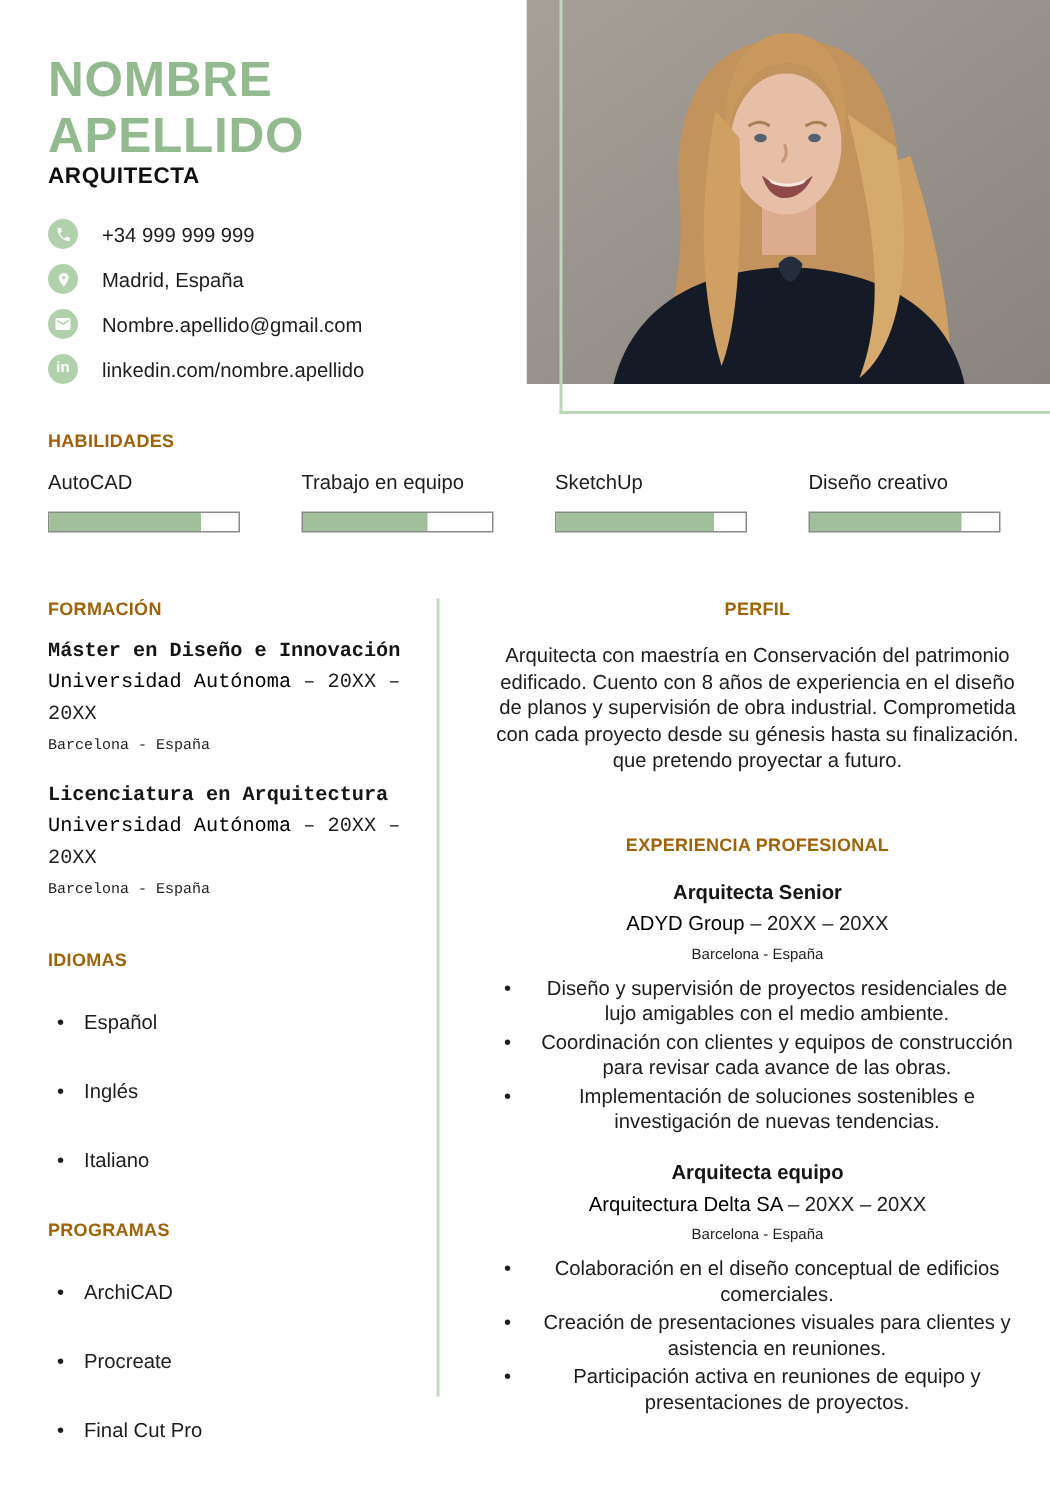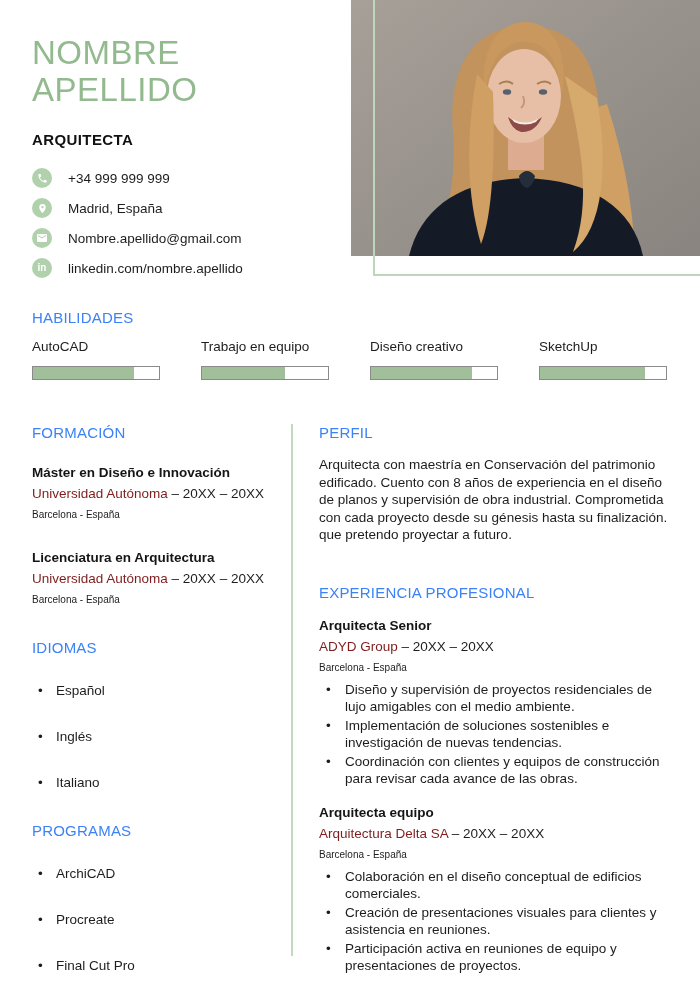--- a/index.html
+++ b/index.html
@@ -7,49 +7,49 @@
     width:700px;height:990px;background:#ffffff;position:relative;overflow:hidden;
     font-family:"Liberation Sans", sans-serif;color:#2e2e2e;
   }
   
   .photo{position:absolute;top:0;right:0;width:349px;height:256px;z-index:1;}
   .photo svg{display:block;}
   .frame-v{position:absolute;left:373px;top:0;width:2px;height:276px;background:#bed7ba;z-index:3;}
   .frame-h{position:absolute;left:373px;top:274px;width:327px;height:2px;background:#bed7ba;z-index:3;}
   
   header{padding:34px 0 0 32px;width:330px;}
-  .name{margin:0;font-size:33px;line-height:37px;font-weight:normal;color:#93ba8e;letter-spacing:.5px;}
-  .job-title{margin-top:23px;font-size:15px;font-weight:bold;color:#101010;letter-spacing:.4px;}
+  .name{margin:0;font-size:33px;line-height:37px;font-weight:bold;color:#93ba8e;letter-spacing:.5px;}
+  .job-title{margin-top:1px;font-size:15px;font-weight:bold;color:#101010;letter-spacing:.4px;}
   .contacts{margin-top:15px;}
   .contact-row{display:flex;align-items:center;height:30px;}
   .icon-circle{width:20px;height:20px;border-radius:50%;background:#b1d1ad;color:#fff;
     display:flex;align-items:center;justify-content:center;flex:0 0 20px;}
   .icon-circle svg{display:block;}
   .in-glyph{font-size:10px;font-weight:bold;color:#fff;line-height:1;}
   .contact-text{margin-left:16px;font-size:13.5px;color:#1d1d1d;}
   
   .skills{margin:26px 32px 0 32px;}
-  .section-h{font-size:15px;font-weight:normal;color:#3b82f6;letter-spacing:.2px;}
+  .section-h{font-size:12px;font-weight:bold;color:#a16207;letter-spacing:.2px;}
   .skill-grid{display:flex;gap:41px;margin-top:13px;}
   .skill{width:128px;}
   .skill-label{font-size:13.5px;margin-bottom:12px;color:#1d1d1d;}
   .bar{height:12px;border:1px solid #8a8a8a;background:#fff;}
   .bar-fill{height:100%;background:#a1bf9a;}
   
   .columns{display:flex;margin:44px 0 0 32px;height:532px;}
   .col-left{width:243px;}
   .divider{width:2px;background:#c2d9bf;margin-left:16px;}
-  .col-right{margin-left:26px;width:352px;}
+  .col-right{margin-left:36px;width:352px;text-align:center;}
   .block{margin-top:0;}
   .block + .block{margin-top:28px;}
   .col-left .section-h, .col-right .section-h{display:block;}
-  .edu-entry{margin-top:22px;}
+  .edu-entry{margin-top:12px;font-family:Liberation Mono, monospace;}
   .edu-degree{font-size:13.5px;font-weight:bold;line-height:20px;color:#151515;}
   .edu-line{font-size:13.5px;line-height:21px;color:#1d1d1d;}
-  .green-text{color:#7f1d1d;}
+  .green-text{color:#000000;}
   .edu-location{font-size:10px;line-height:22px;color:#1d1d1d;}
   ul.plain{list-style:none;margin:10px 0 0 0;padding:0;}
   ul.plain li{position:relative;padding-left:24px;font-size:13.5px;line-height:22px;color:#1d1d1d;margin-top:24px;}
   ul.plain li::before{content:"\2022";position:absolute;left:6px;}
   
   .perfil-text{margin:15px 0 0 0;font-size:13.5px;line-height:17.5px;color:#1d1d1d;}
   .exp-block{margin-top:40px;}
   .job{margin-top:15px;}
   ul.bullets{margin-top:2px;}
   ul.bullets li{line-height:17.5px;padding-left:26px;margin-top:1px;}
@@ -137,30 +137,30 @@
   </div>
 
   <div class="skill">
     <div class="skill-label">Trabajo en equipo</div>
     <div class="bar">
       <div class="bar-fill" style="width: 66%;"></div>
     </div>
   </div>
 
   <div class="skill">
+    <div class="skill-label">SketchUp</div>
+    <div class="bar">
+      <div class="bar-fill" style="width: 83%;"></div>
+    </div>
+  </div>
+
+  <div class="skill">
     <div class="skill-label">Diseño creativo</div>
     <div class="bar">
       <div class="bar-fill" style="width: 80%;"></div>
-    </div>
-  </div>
-
-  <div class="skill">
-    <div class="skill-label">SketchUp</div>
-    <div class="bar">
-      <div class="bar-fill" style="width: 83%;"></div>
     </div>
   </div>
 </div>
 </section>
 
 <div class="columns">
 
   <div class="col-left">
     <section class="block">
       <span class="section-h">FORMACIÓN</span>
@@ -224,23 +224,23 @@
     <section class="exp-block">
       <span class="section-h">EXPERIENCIA PROFESIONAL</span>
       <div>
   <div class="job">
     <div class="edu-degree">Arquitecta Senior</div>
     <div class="edu-line"><span class="green-text">ADYD Group</span><span> – 20XX – 20XX</span></div>
     <div class="edu-location">Barcelona - España</div>
     <ul class="plain bullets">
   <li>Diseño y supervisión de proyectos residenciales de lujo amigables con el medio ambiente.</li>
 
+  <li>Coordinación con clientes y equipos de construcción para revisar cada avance de las obras.</li>
+
   <li>Implementación de soluciones sostenibles e investigación de nuevas tendencias.</li>
-
-  <li>Coordinación con clientes y equipos de construcción para revisar cada avance de las obras.</li>
 </ul>
   </div>
 
   <div class="job">
     <div class="edu-degree">Arquitecta equipo</div>
     <div class="edu-line"><span class="green-text">Arquitectura Delta SA</span><span> – 20XX – 20XX</span></div>
     <div class="edu-location">Barcelona - España</div>
     <ul class="plain bullets">
   <li>Colaboración en el diseño conceptual de edificios comerciales.</li>
 

